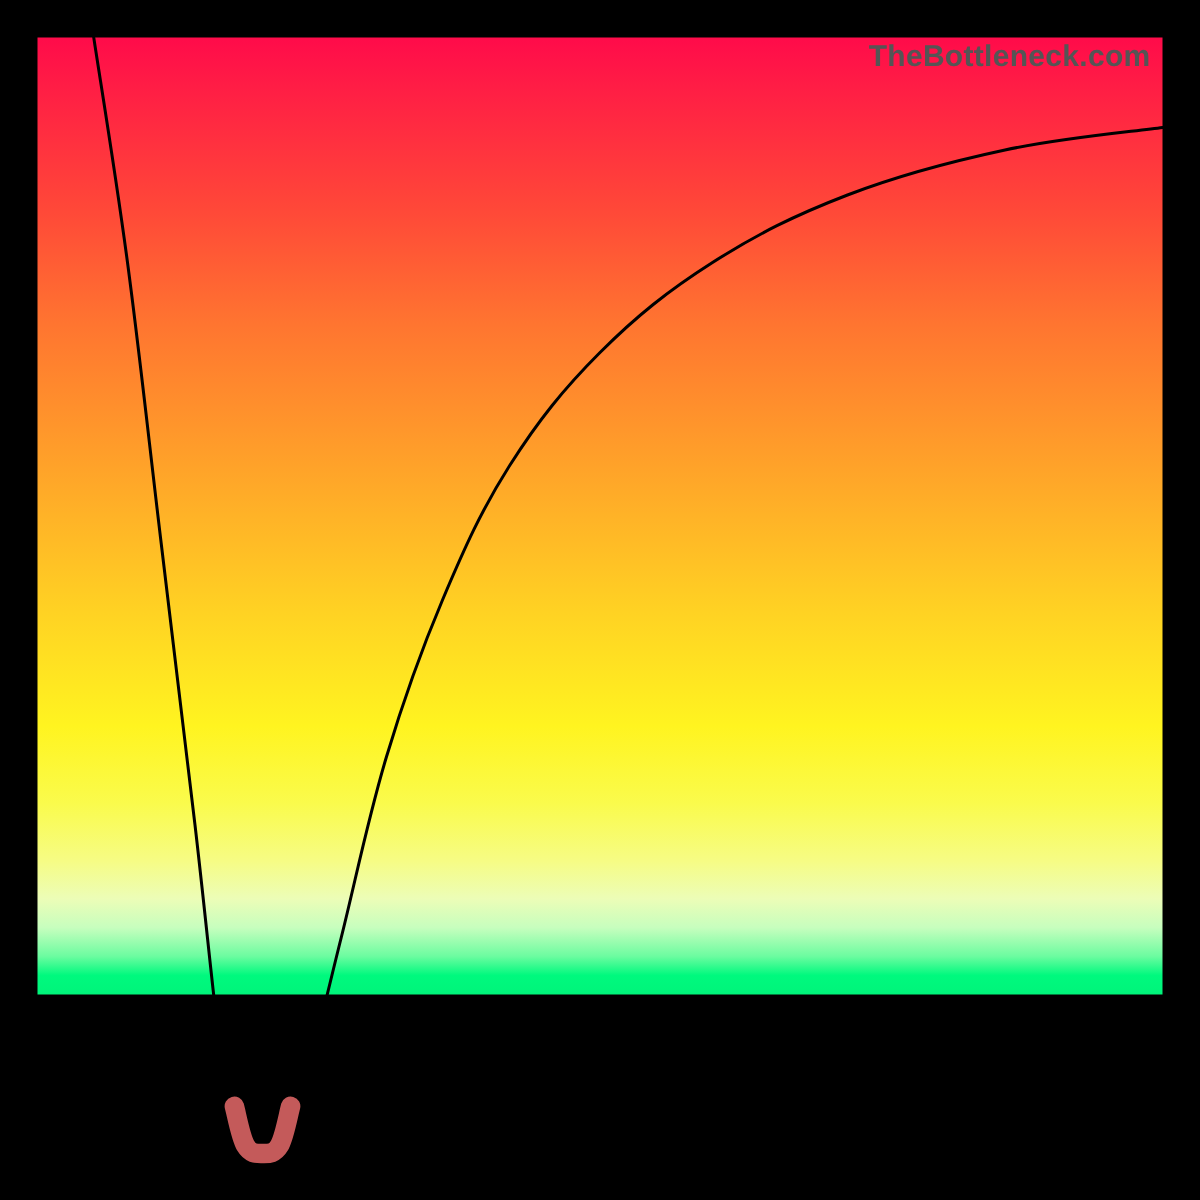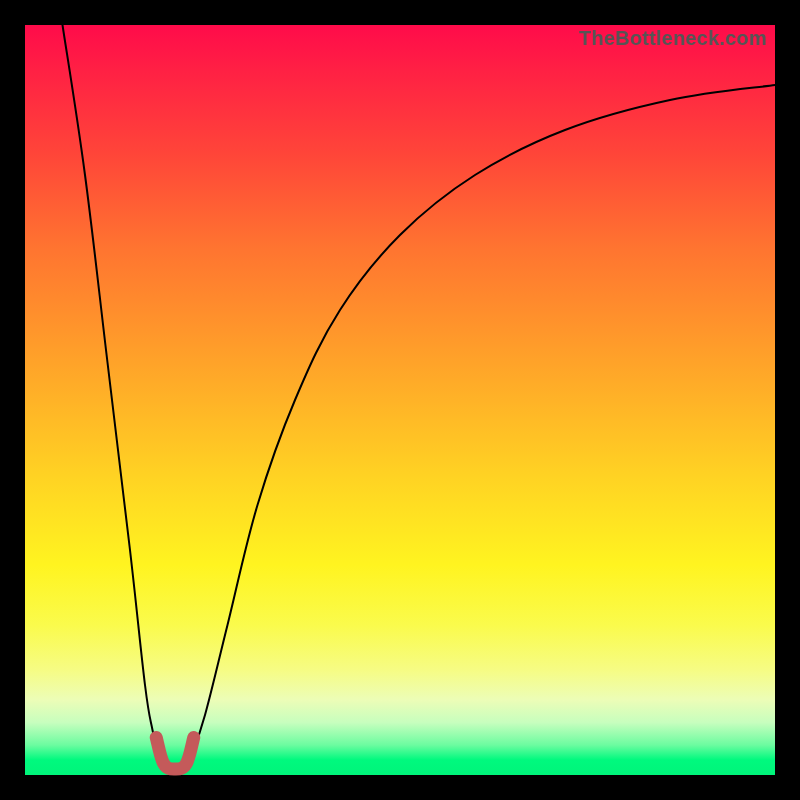--- a/index.html
+++ b/index.html
@@ -14,21 +14,21 @@
     position: relative;
     width: 800px;
     height: 800px;
     background: #000;
   }
   .plot-area {
     position: absolute;
     left: 25px;
     top: 25px;
     width: 750px;
-    height: 750px;
+    height: 638px;
     
     background: linear-gradient(
       to bottom,
       #ff0b4a 0%,
       #ff2044 6%,
       #ff4838 18%,
       #ff7530 30%,
       #ffa329 45%,
       #ffd223 60%,
       #fff420 72%,

